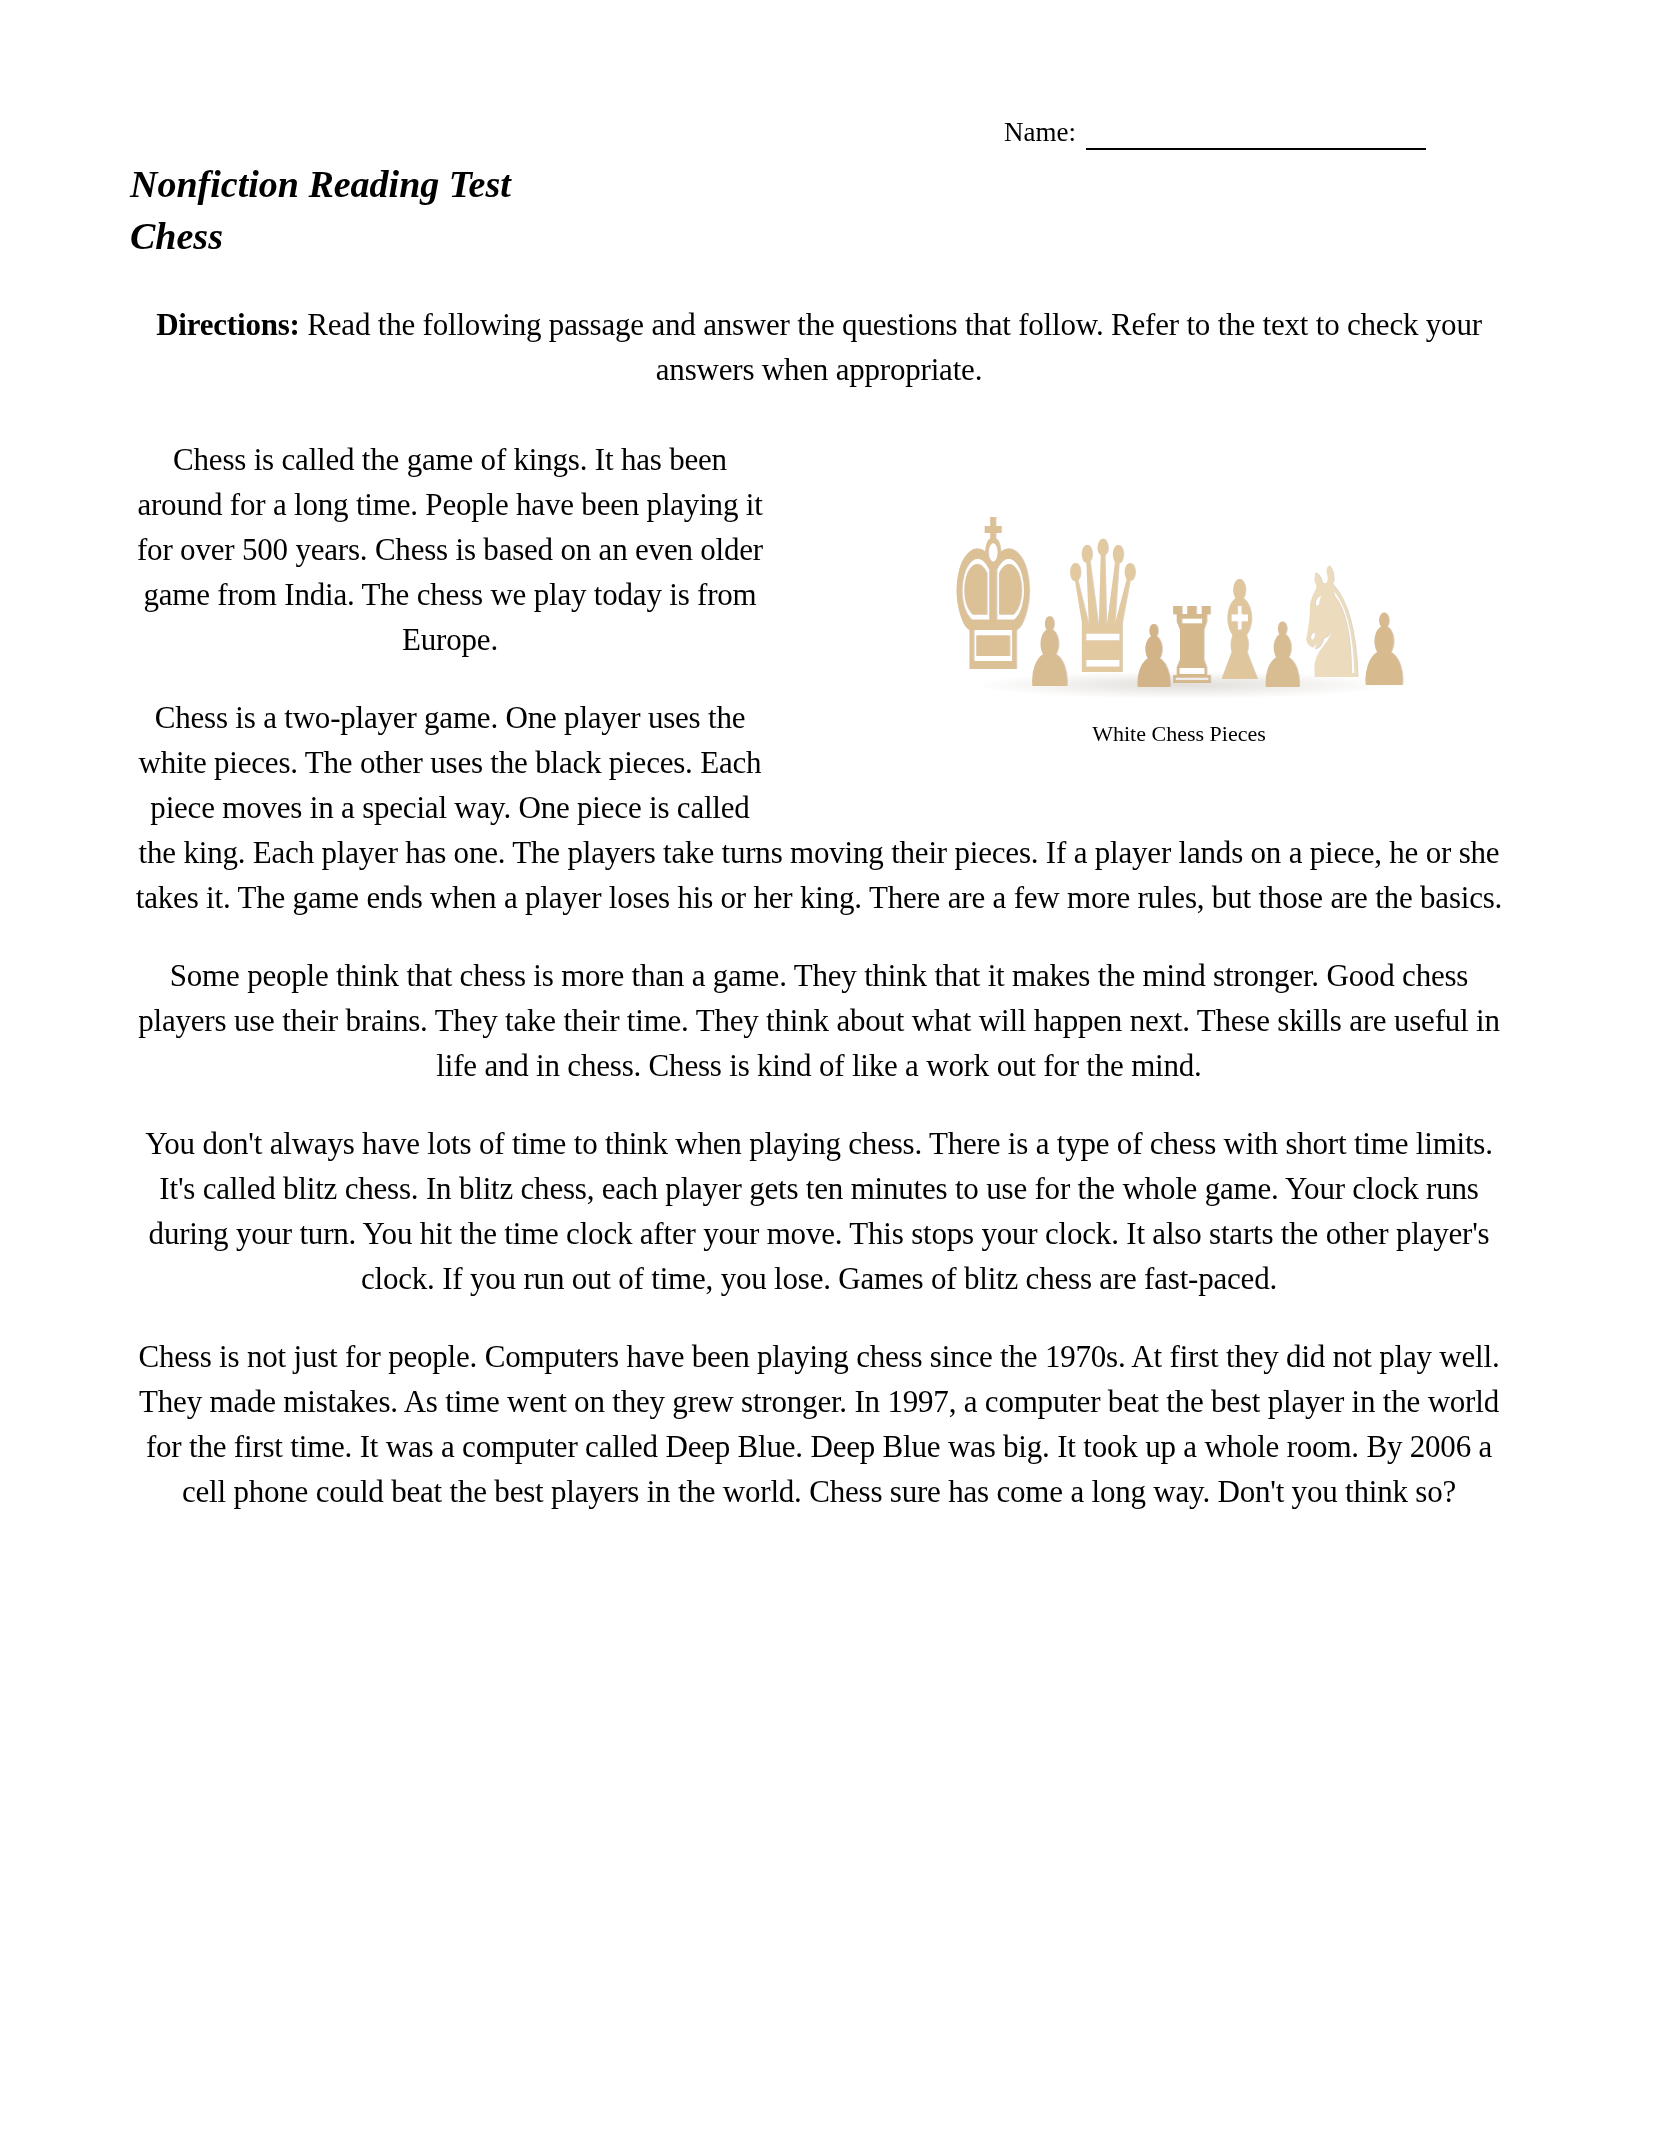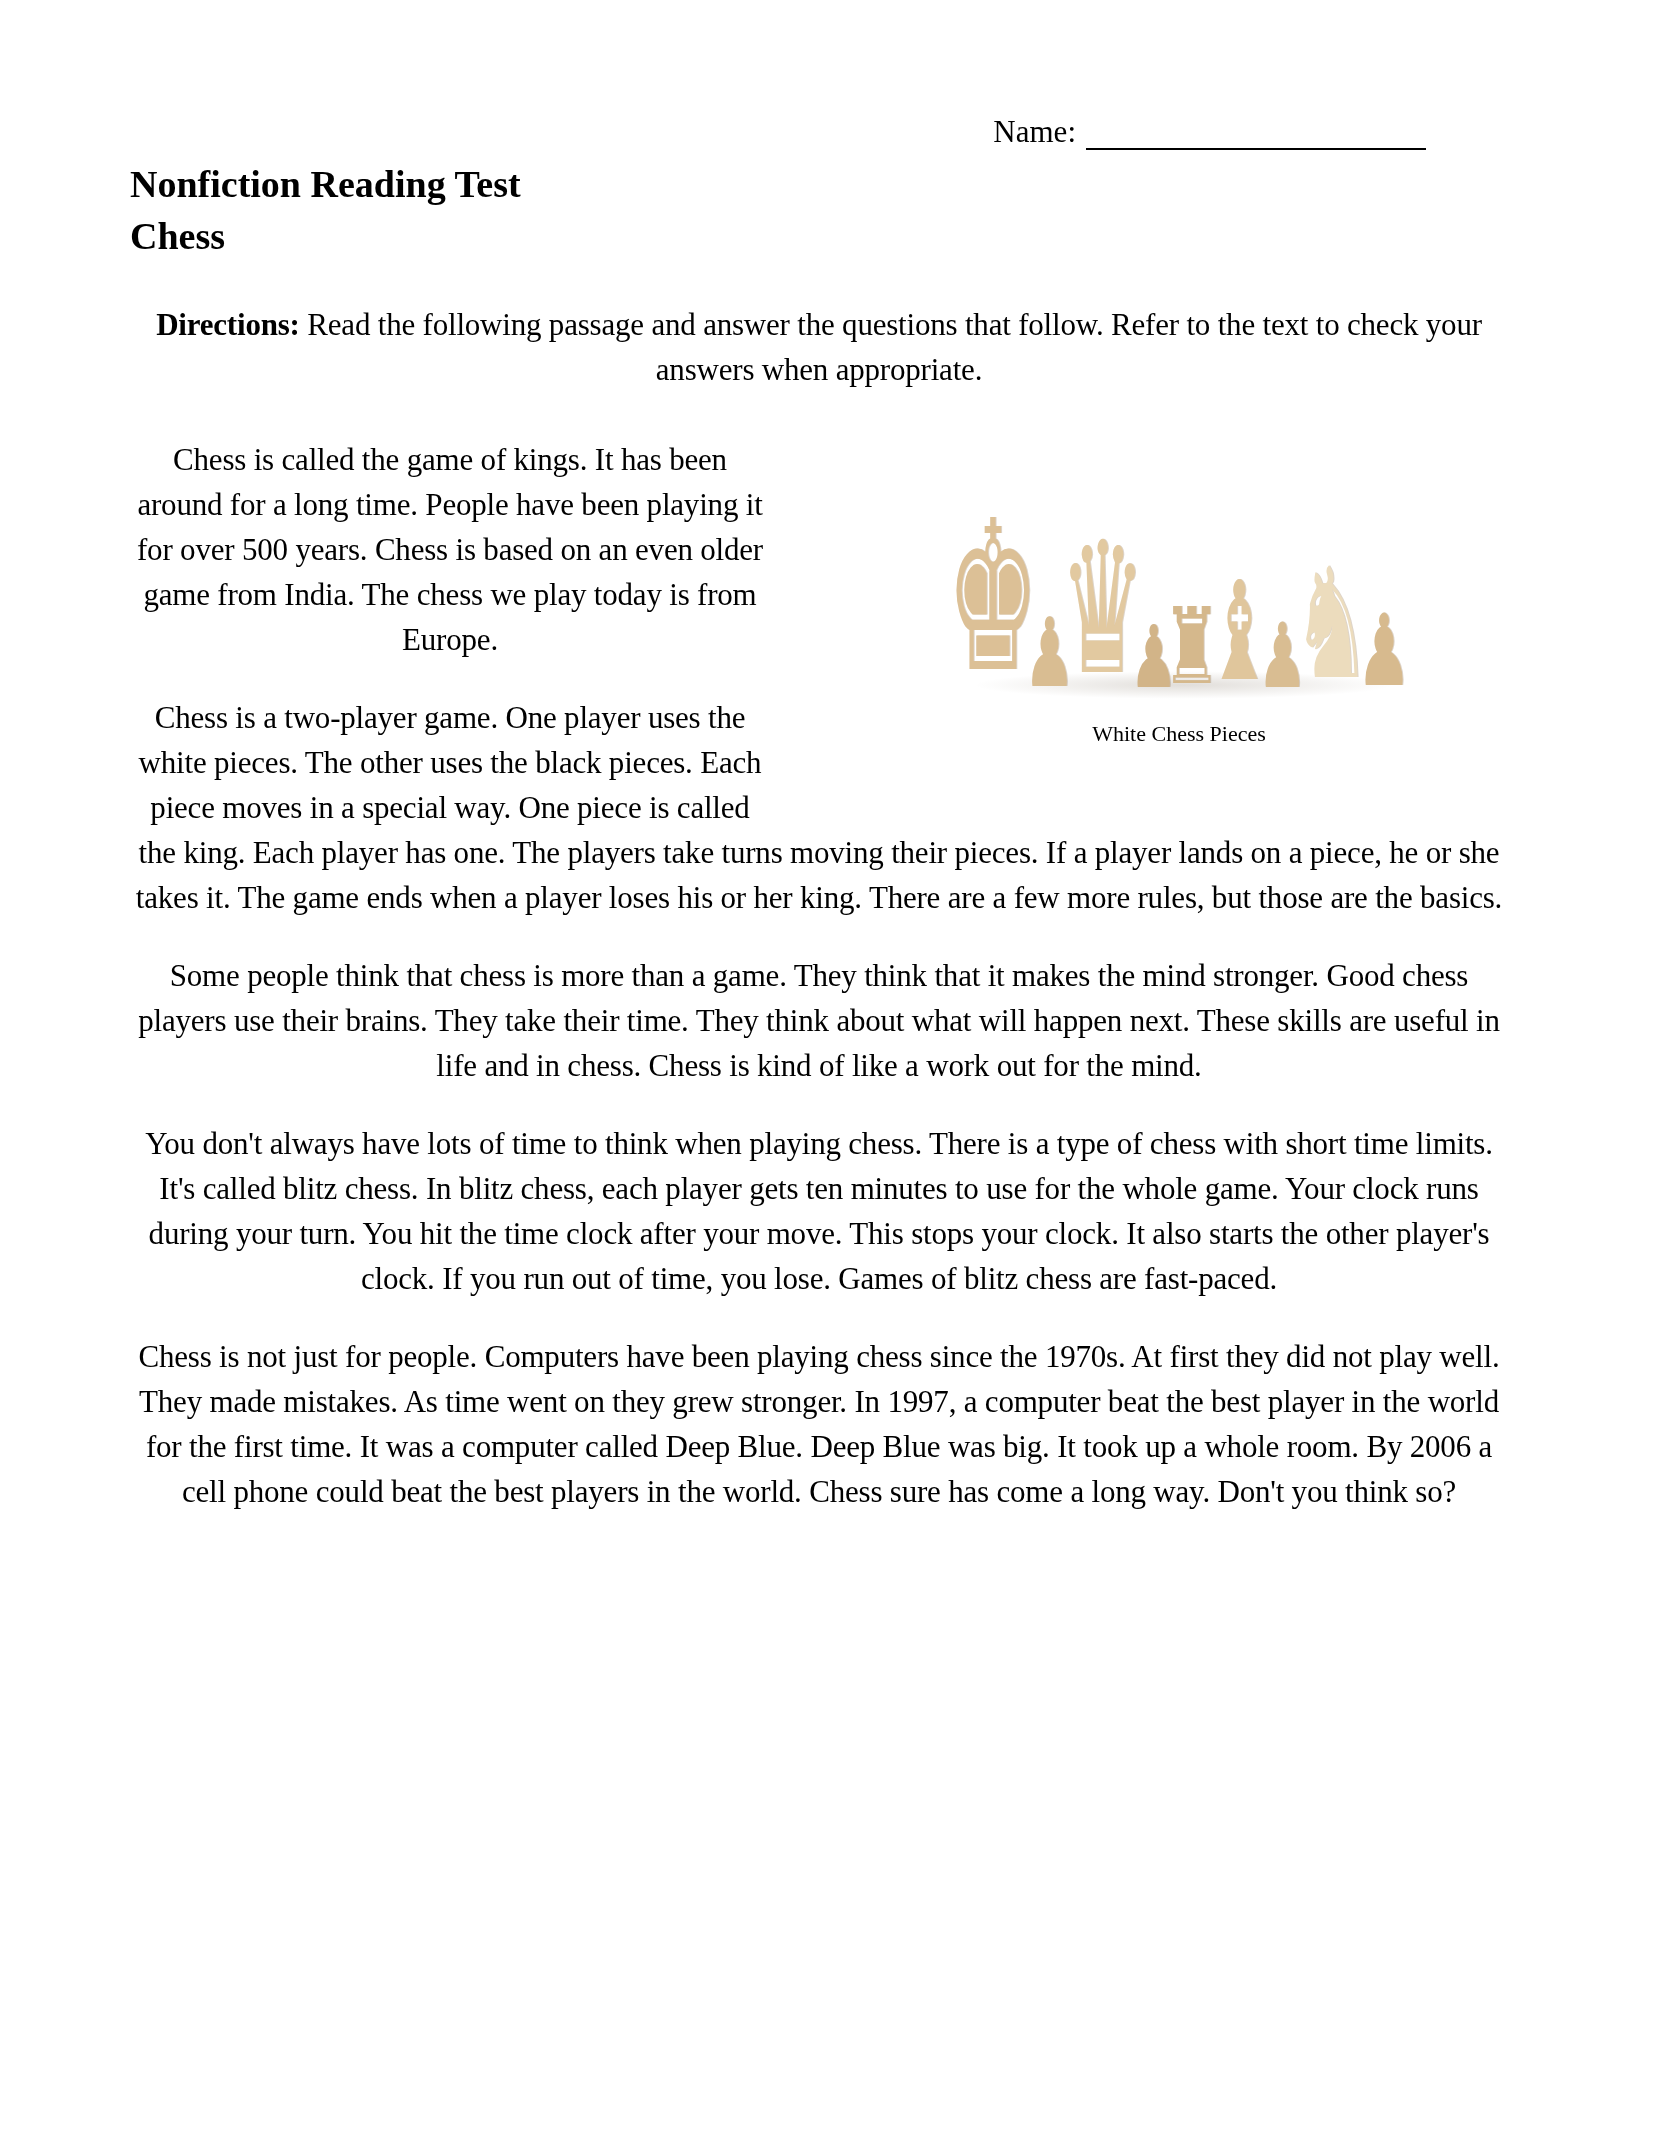--- a/index.html
+++ b/index.html
@@ -13,38 +13,39 @@
     box-sizing:border-box;
     padding:0 150px 0 130px;
     overflow:hidden;
   }
   
   .name-row{
     display:flex;
     justify-content:flex-end;
     align-items:flex-end;
     padding-top:114px;
-    font-size:31px;
+    font-size:27px;
     line-height:36px;
   }
   .name-line{
     display:inline-block;
     width:340px;
     height:34px;
     border-bottom:2px solid #000;
     margin-left:10px;
     margin-right:82px;
   }
   
   h1.title{
     margin:8px 0 0 0;
     font-size:38px;
     line-height:52px;
     font-weight:bold;
     letter-spacing:0;
+    font-style:italic;
   }
   
   p.para{
     font-size:31px;
     line-height:45px;
     letter-spacing:-0.2px;
     margin:0 0 33px 0;
     text-align:center;
   }
   p.directions{

